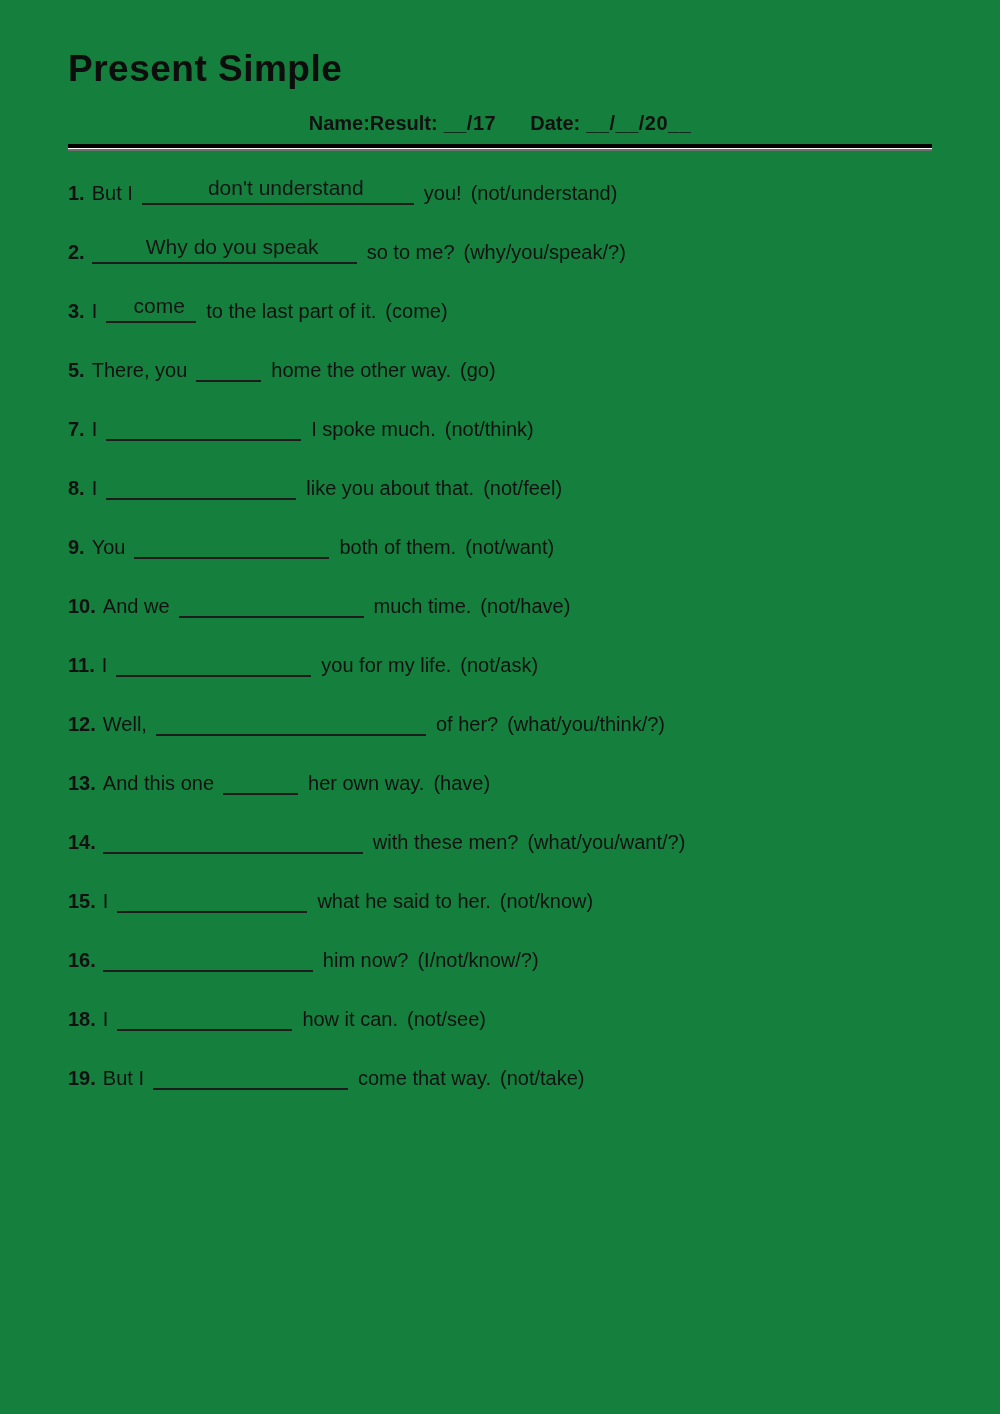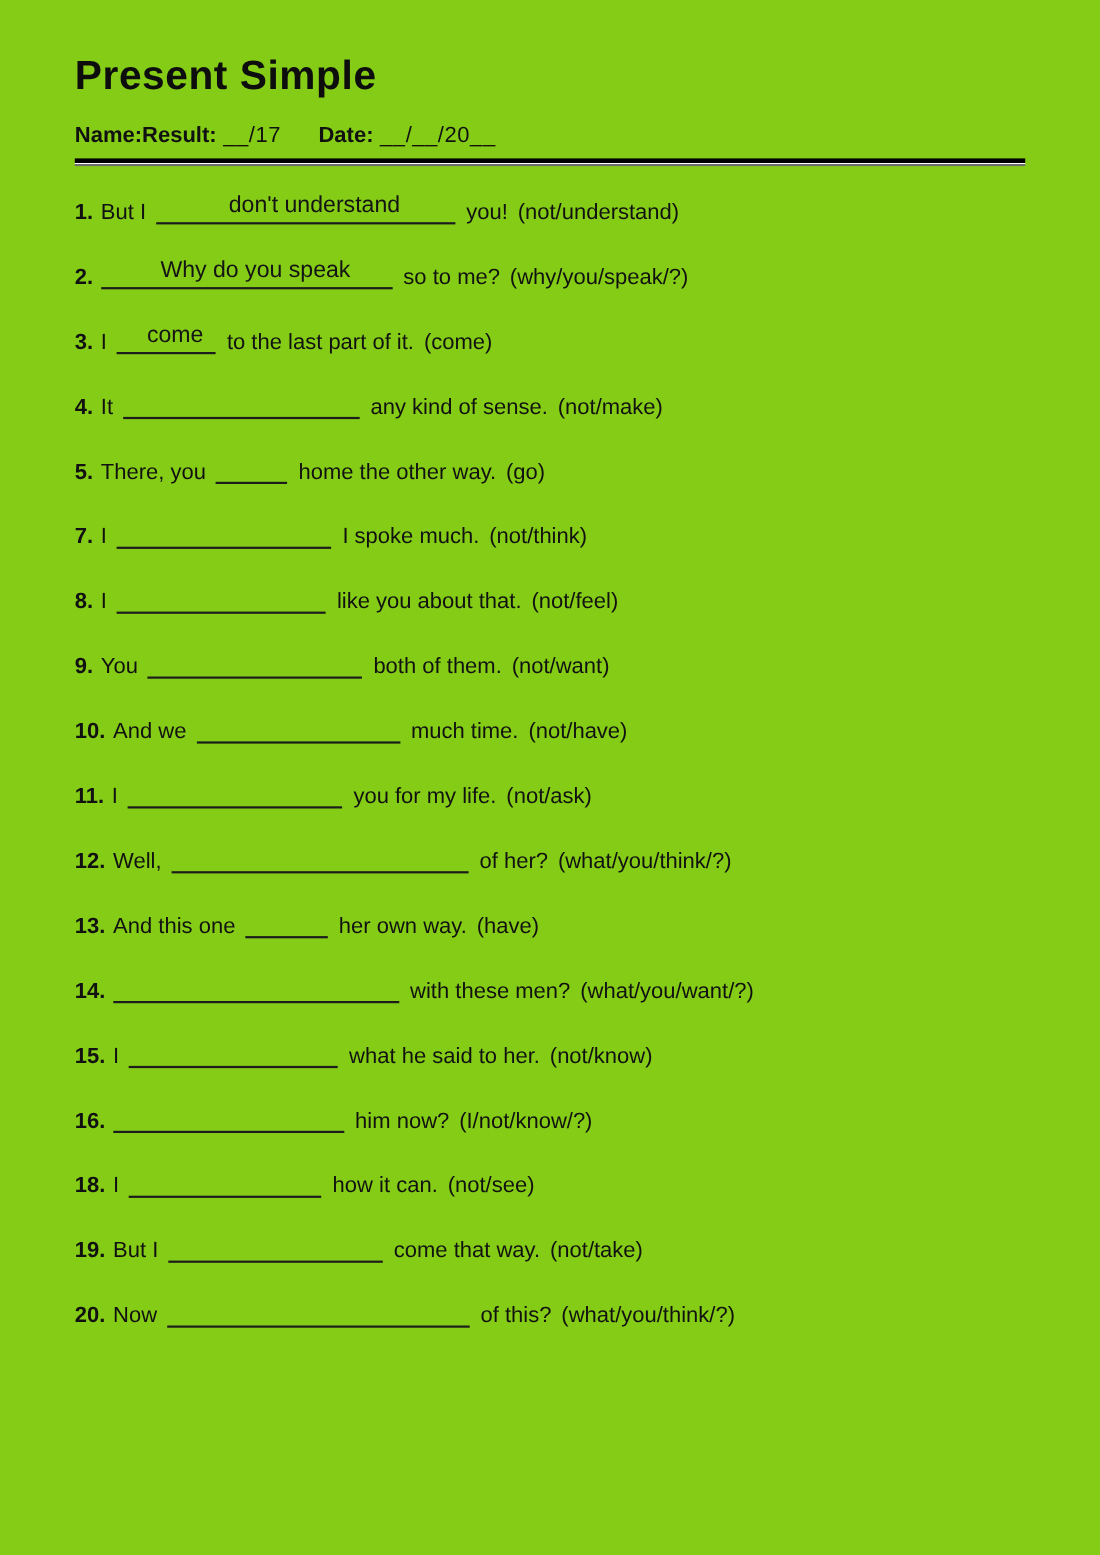--- a/index.html
+++ b/index.html
@@ -8,37 +8,37 @@
     width: 1000px;
     height: 1414px;
     font-family: "Liberation Sans", "DejaVu Sans", sans-serif;
     color: #111;
     position: relative;
   }
   .page {
     width: 1000px;
     height: 1414px;
     padding: 48px 68px 0 68px;
-    background: #84cc16;
+    background: #15803d;
   }
   .title {
     font-size: 37px;
     font-weight: 700;
     letter-spacing: 0.5px;
     color: #0d0d0d;
   }
   .meta-row {
     margin-top: 22px;
     display: flex;
-    justify-content: flex-start;
+    justify-content: center;
     align-items: baseline;
     font-size: 20px;
   }
   .meta-label { font-weight: 700; }
-  .meta-value { font-weight: 400; margin-left: 6px; letter-spacing: 0.5px; }
+  .meta-value { font-weight: 700; margin-left: 6px; letter-spacing: 0.5px; }
   .meta-right { display: flex; gap: 34px; }
   .meta-item { white-space: nowrap; }
   .header-divider {
     margin-top: 9px;
     height: 7px;
     background: linear-gradient(#000 0%, #000 60%, #ffffff 60%, #ffffff 72%, #6f6f6f 72%, #6f6f6f 100%);
   }
   .questions { margin-top: 30px; }
   .q-row {
     font-size: 20px;
@@ -91,30 +91,28 @@
       </div>
     </div>
   </div>
 
   <div class="header-divider"></div>
 
   <div class="questions" id="questions">
       <div class="q-row"><span class="q-num">1.</span><span class="q-pre">But I</span><span class="blank" style="width: 272px;"><span class="answer">don't understand</span></span><span class="q-post">you!</span><span class="q-hint">(not/understand)</span></div>
       <div class="q-row"><span class="q-num">2.</span><span class="blank" style="width: 265px;"><span class="answer">Why do you speak</span></span><span class="q-post">so to me?</span><span class="q-hint">(why/you/speak/?)</span></div>
       <div class="q-row"><span class="q-num">3.</span><span class="q-pre">I</span><span class="blank" style="width: 90px;"><span class="answer">come</span></span><span class="q-post">to the last part of it.</span><span class="q-hint">(come)</span></div>
-      <div class="q-row"><span class="q-num">4.</span><span class="q-pre">It</span><span class="blank" style="width: 215px;"><span class="answer"></span></span><span class="q-post">any kind of sense.</span><span class="q-hint">(not/make)</span></div>
       <div class="q-row"><span class="q-num">5.</span><span class="q-pre">There, you</span><span class="blank" style="width: 65px;"><span class="answer"></span></span><span class="q-post">home the other way.</span><span class="q-hint">(go)</span></div>
       <div class="q-row"><span class="q-num">7.</span><span class="q-pre">I</span><span class="blank" style="width: 195px;"><span class="answer"></span></span><span class="q-post">I spoke much.</span><span class="q-hint">(not/think)</span></div>
       <div class="q-row"><span class="q-num">8.</span><span class="q-pre">I</span><span class="blank" style="width: 190px;"><span class="answer"></span></span><span class="q-post">like you about that.</span><span class="q-hint">(not/feel)</span></div>
       <div class="q-row"><span class="q-num">9.</span><span class="q-pre">You</span><span class="blank" style="width: 195px;"><span class="answer"></span></span><span class="q-post">both of them.</span><span class="q-hint">(not/want)</span></div>
       <div class="q-row"><span class="q-num">10.</span><span class="q-pre">And we</span><span class="blank" style="width: 185px;"><span class="answer"></span></span><span class="q-post">much time.</span><span class="q-hint">(not/have)</span></div>
       <div class="q-row"><span class="q-num">11.</span><span class="q-pre">I</span><span class="blank" style="width: 195px;"><span class="answer"></span></span><span class="q-post">you for my life.</span><span class="q-hint">(not/ask)</span></div>
       <div class="q-row"><span class="q-num">12.</span><span class="q-pre">Well,</span><span class="blank" style="width: 270px;"><span class="answer"></span></span><span class="q-post">of her?</span><span class="q-hint">(what/you/think/?)</span></div>
       <div class="q-row"><span class="q-num">13.</span><span class="q-pre">And this one</span><span class="blank" style="width: 75px;"><span class="answer"></span></span><span class="q-post">her own way.</span><span class="q-hint">(have)</span></div>
       <div class="q-row"><span class="q-num">14.</span><span class="blank" style="width: 260px;"><span class="answer"></span></span><span class="q-post">with these men?</span><span class="q-hint">(what/you/want/?)</span></div>
       <div class="q-row"><span class="q-num">15.</span><span class="q-pre">I</span><span class="blank" style="width: 190px;"><span class="answer"></span></span><span class="q-post">what he said to her.</span><span class="q-hint">(not/know)</span></div>
       <div class="q-row"><span class="q-num">16.</span><span class="blank" style="width: 210px;"><span class="answer"></span></span><span class="q-post">him now?</span><span class="q-hint">(I/not/know/?)</span></div>
       <div class="q-row"><span class="q-num">18.</span><span class="q-pre">I</span><span class="blank" style="width: 175px;"><span class="answer"></span></span><span class="q-post">how it can.</span><span class="q-hint">(not/see)</span></div>
       <div class="q-row"><span class="q-num">19.</span><span class="q-pre">But I</span><span class="blank" style="width: 195px;"><span class="answer"></span></span><span class="q-post">come that way.</span><span class="q-hint">(not/take)</span></div>
-      <div class="q-row"><span class="q-num">20.</span><span class="q-pre">Now</span><span class="blank" style="width: 275px;"><span class="answer"></span></span><span class="q-post">of this?</span><span class="q-hint">(what/you/think/?)</span></div>
     </div>
 
 </div>
 
 </body></html>

